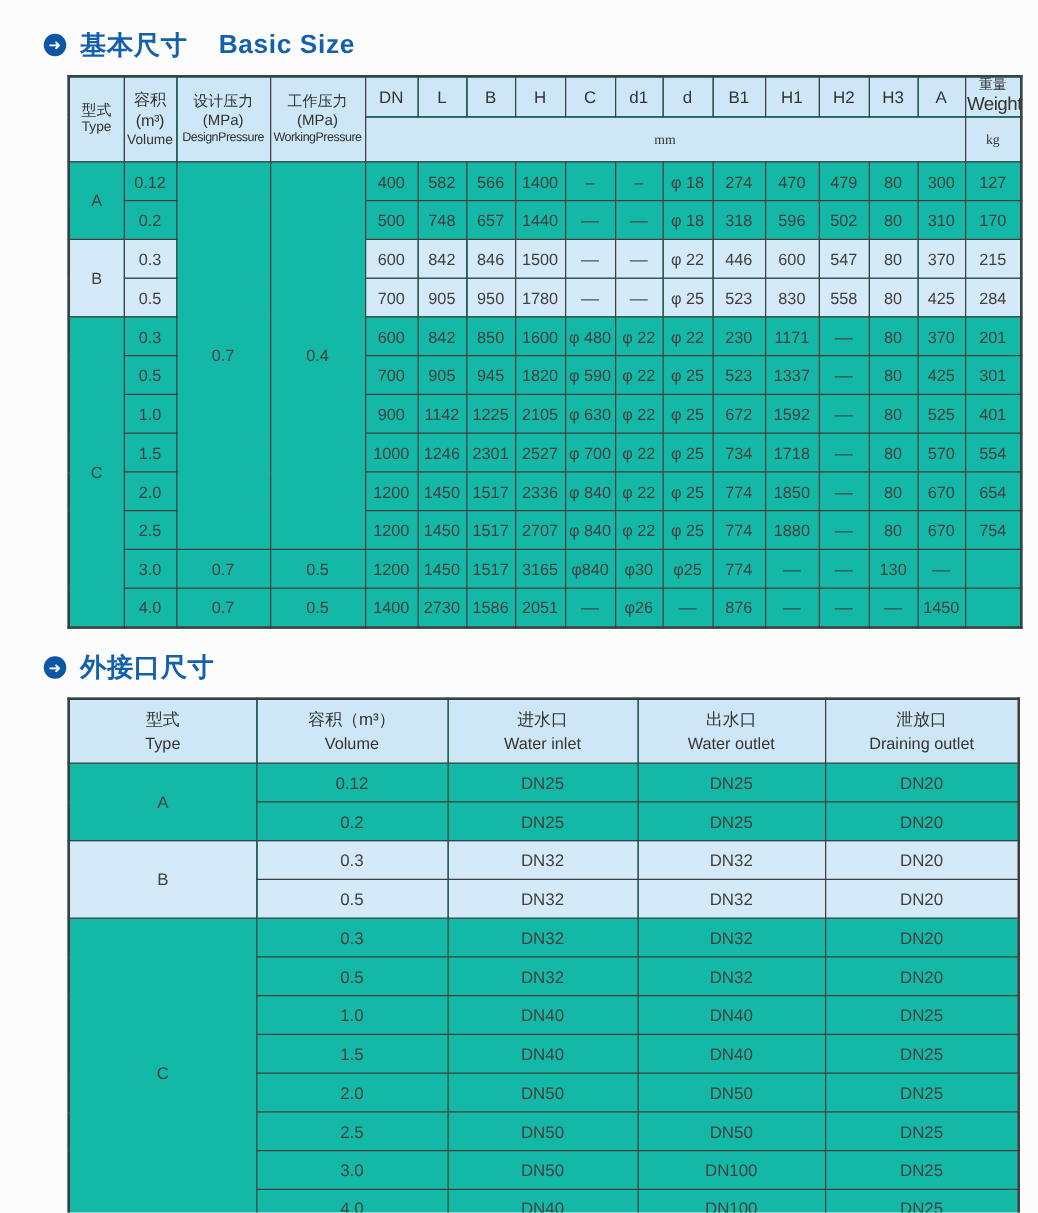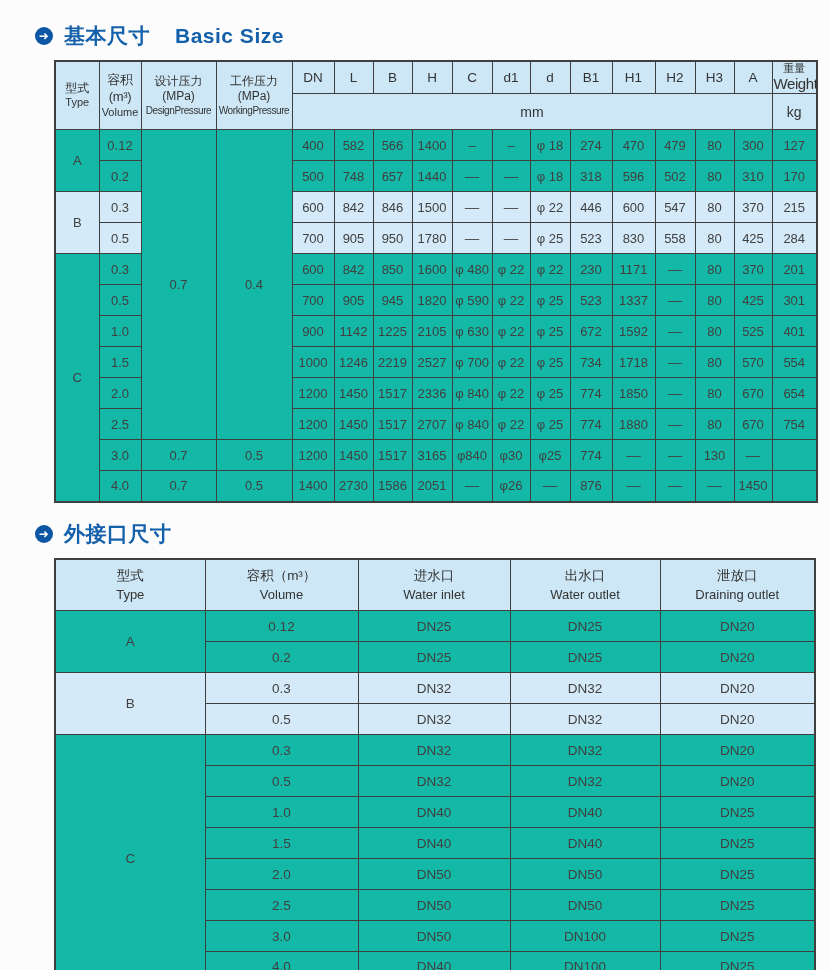--- a/index.html
+++ b/index.html
@@ -38,21 +38,21 @@
     text-align: center; vertical-align: middle;
     padding: 0 1px; overflow: hidden;
     font-weight: normal; color: #404040;
   }
   thead th { background: #cde7f6; color: #333; }
   tr.hl td { background: #d5eaf8; }
 
   
   .t1 tbody td { height: 31px; font-size: 13px; }
   .t1 thead tr.h1 th { height: 31px; font-size: 13.5px; }
-  .t1 thead tr.h2 th { height: 36px; font-size: 14px; }
+  .t1 thead tr.h2 th { height: 36px; font-size: 11px; font-family: Liberation Serif, serif; }
   .t1 .zh  { display: block; font-size: 12px; line-height: 1.25; }
   .t1 .zh-sm { display: block; font-size: 13px; line-height: 1.3; letter-spacing: -0.3px; }
   .t1 .en  { display: block; font-size: 11px; line-height: 1.25; }
   .t1 .en-sm { display: block; font-size: 10px; line-height: 1.3; letter-spacing: -0.4px; }
   .t1 .wt-zh { display: block; font-size: 11px; line-height: 1.2; font-weight: normal; }
   .t1 .wt-en { display: block; font-size: 15px; line-height: 1.2; letter-spacing: -0.4px; }
 
   
   .t2 thead th { height: 52px; }
   .t2 tbody td { height: 31px; font-size: 13.5px; }
@@ -247,21 +247,21 @@
           <td>1592</td>
           <td>––</td>
           <td>80</td>
           <td>525</td>
           <td>401</td>
       </tr>
       <tr>
         <td>1.5</td>
         <td>1000</td>
           <td>1246</td>
-          <td>2219</td>
+          <td>2301</td>
           <td>2527</td>
           <td>φ 700</td>
           <td>φ 22</td>
           <td>φ 25</td>
           <td>734</td>
           <td>1718</td>
           <td>––</td>
           <td>80</td>
           <td>570</td>
           <td>554</td>

